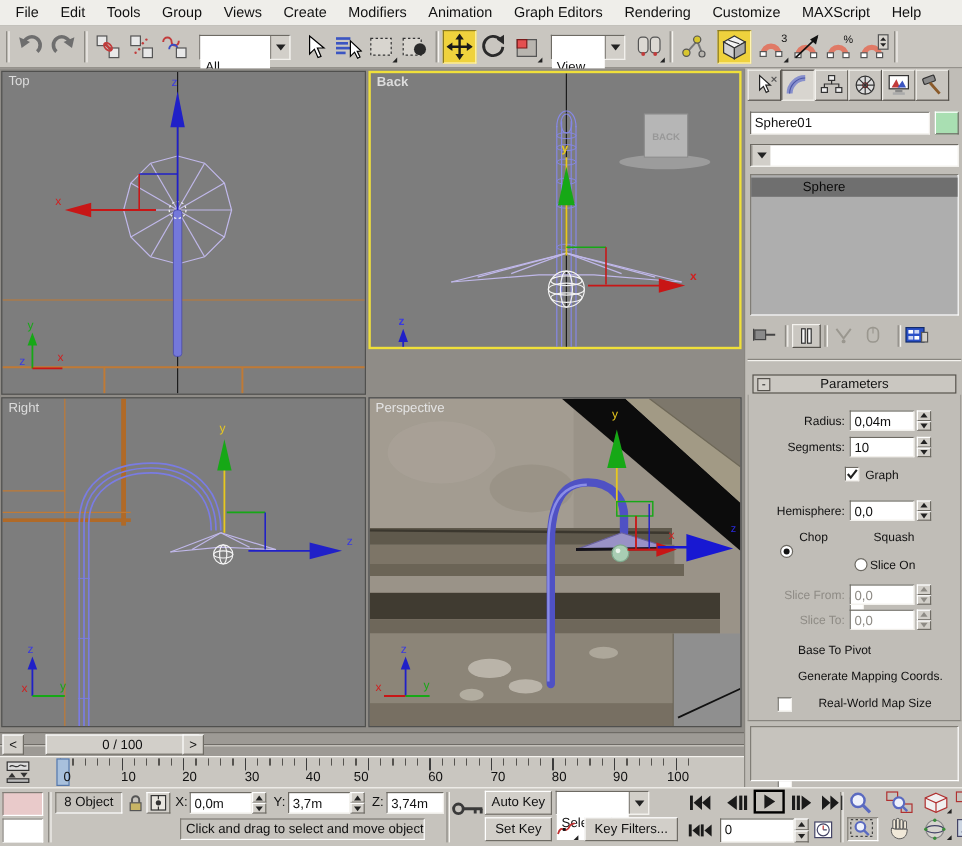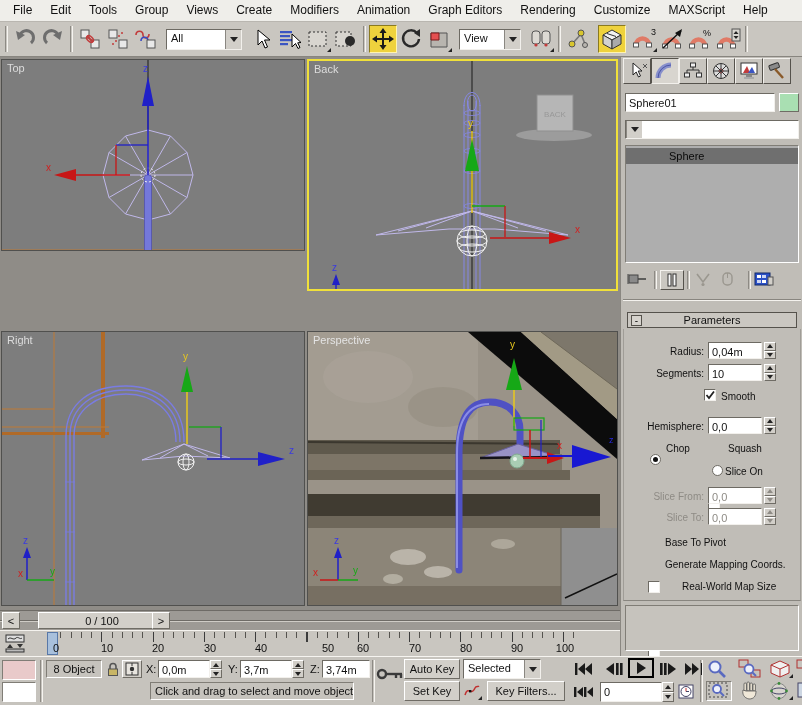--- a/index.html
+++ b/index.html
@@ -10,21 +10,21 @@
 
   
   .raised { background:#d2cfc9; border:1px solid; border-color:#ffffff #6f6c65 #6f6c65 #ffffff; }
   .raised2 { background:#cac7c1; border:1px solid; border-color:#f4f2ee #55524c #55524c #f4f2ee; }
   .sunken { border:1px solid; border-color:#807d76 #ffffff #ffffff #807d76; background:#c6c3bd; }
   .field  { border:1px solid; border-color:#6d6a63 #f2f0ec #f2f0ec #6d6a63; background:#ffffff;
             padding:3px 3px; line-height:13px; }
   .vsep { width:3px; height:26px; border-left:1px solid #8d8a84; border-right:1px solid #f6f4f0; margin:0 3px; }
   .combo { display:flex; align-items:stretch; background:#fff;
            border:1px solid; border-color:#6d6a63 #f2f0ec #f2f0ec #6d6a63; }
-  .combo .cval { flex:1; padding:2px 4px; background:#fff; white-space:nowrap; overflow:hidden; }
+  .combo .cval { flex:1; padding:20px 4px; background:#fff; white-space:nowrap; overflow:hidden; }
   .combo .cbtn { width:16px; background:#d2cfc9; border-left:1px solid #8a8781;
                  display:flex; align-items:center; justify-content:center; }
   .tri-down { width:0; height:0; border-left:4px solid transparent; border-right:4px solid transparent;
               border-top:5px solid #222; }
   .spin { width:12px; display:flex; flex-direction:column; }
   .spin div { flex:1; background:#d2cfc9; border:1px solid; border-color:#fff #6f6c65 #6f6c65 #fff;
               display:flex; align-items:center; justify-content:center; }
   .tri-up-s { width:0;height:0;border-left:3px solid transparent;border-right:3px solid transparent;border-bottom:4px solid #222; }
   .tri-dn-s { width:0;height:0;border-left:3px solid transparent;border-right:3px solid transparent;border-top:4px solid #222; }
   .dis .tri-up-s { border-bottom-color:#8e8b85; } .dis .tri-dn-s { border-top-color:#8e8b85; }
@@ -256,21 +256,21 @@
       <rect x="17" y="2" width="8" height="12" fill="#d8d5cf" stroke="#555"></rect>
       <polygon points="21,4 18.5,7 23.5,7" fill="#222"></polygon>
         <polygon points="21,12 18.5,9 23.5,9" fill="#222"></polygon>
       </svg>
   </div>
   <div class="vsep"></div>
 </div>
 
 <div id="workspace" class="abs">
 
-  <div class="vp" style="left:1px;top:2px;width:304px;height:192px;border:1px solid #50504e;">
+  <div class="vp" style="left:1px;top:2px;width:304px;height:270px;border:1px solid #50504e;">
     <span class="vplabel">Top</span>
     <svg viewBox="0 0 302 268" width="302" height="268">
       <g>
         <line x1="146" y1="0" x2="146" y2="268" stroke="#1c1c1c"></line>
         <line x1="0" y1="190" x2="302" y2="190" stroke="#c07a35"></line>
         <line x1="0" y1="246" x2="302" y2="246" stroke="#c07a35" stroke-width="1.6"></line>
         <line x1="85" y1="246" x2="85" y2="268" stroke="#c07a35" stroke-width="1.6"></line>
         <line x1="200" y1="246" x2="200" y2="268" stroke="#c07a35" stroke-width="1.6"></line>
       </g>
       <g stroke="#c0b8ea" fill="none">
@@ -306,21 +306,21 @@
         <line x1="25" y1="222" x2="25" y2="247" stroke="#16a816" stroke-width="1.5"></line>
         <polygon points="25,217 21,228 29,228" fill="#16a816"></polygon>
         <line x1="25" y1="247" x2="50" y2="247" stroke="#c81616" stroke-width="1.5"></line>
         <text x="21" y="214" font-size="10" fill="#16a816">y</text>
         <text x="14" y="244" font-size="10" fill="#3a3ae0">z</text>
         <text x="46" y="241" font-size="10" fill="#d02020">x</text>
       </g>
     </svg>
   </div>
 
-  <div class="vp" style="left:307px;top:2px;width:311px;height:232px;border:2px solid #f0e03a;">
+  <div class="vp" style="left:307px;top:2px;width:311px;height:232px;border:2px solid #f0e03a;font-weight:bold;">
     <span class="vplabel">Back</span>
     <svg viewBox="0 0 307 266" width="307" height="266">
       <line x1="163" y1="0" x2="163" y2="266" stroke="#1c1c1c"></line>
       <g>
         <ellipse cx="245" cy="74" rx="38" ry="6" fill="#9c9c9c"></ellipse>
         <rect x="228" y="34" width="36" height="36" fill="#b6b6b6" stroke="#8f8f8f"></rect>
         <text x="246" y="56" font-size="8" fill="#989898" text-anchor="middle">BACK</text>
       </g>
       <g stroke="#8688e6" fill="none">
         <line x1="155" y1="44" x2="155" y2="266"></line>
@@ -627,21 +627,21 @@
         <div>
           <span class="tri-dn-s"></span>
         </div>
       </div>
 
     <div class="checkbox abs" style="left:80px;top:60px;">
       <svg width="10" height="10" style="position:absolute;left:0;top:0;">
         <polyline points="1.5,5 4,8 9,1.5" fill="none" stroke="#222" stroke-width="1.8"></polyline>
         </svg>
     </div>
-    <span class="cpl abs" style="left:97px;top:61px;">Smooth</span>
+    <span class="cpl abs" style="left:97px;top:61px;">Graph</span>
 
     <span class="cpl abs" style="right:96px;top:91px;">Hemisphere:</span>
     <div class="field abs" style="left:84px;top:88px;width:54px;height:17px;">0,0</div>
     <div class="spin abs" style="left:140px;top:88px;height:17px;">
         <div>
           <span class="tri-up-s"></span>
         </div>
         <div>
           <span class="tri-dn-s"></span>
         </div>
@@ -711,21 +711,21 @@
       <rect x="2" y="15" width="18" height="3" fill="#bbb" stroke="#333"></rect>
       </svg>
   </div>
   <div class="ticks"></div>
   <div class="abs" style="left:47px;top:1px;width:11px;height:23px;background:#a8c0dc;border:1px solid #5878a8;"></div>
   <span class="rlab" style="left:44px;">0</span>
   <span class="rlab" style="left:95px;">10</span>
   <span class="rlab" style="left:146px;">20</span>
   <span class="rlab" style="left:198px;">30</span>
   <span class="rlab" style="left:249px;">40</span>
-  <span class="rlab" style="left:316px;">50</span>
+  <span class="rlab" style="left:289px;">50</span>
   <span class="rlab" style="left:351px;">60</span>
   <span class="rlab" style="left:403px;">70</span>
   <span class="rlab" style="left:454px;">80</span>
   <span class="rlab" style="left:505px;">90</span>
   <span class="rlab" style="left:550px;width:30px;">100</span>
 </div>
 
 <div id="statusbar" class="abs">
   <div class="abs sunken" style="left:2px;top:3px;width:34px;height:20px;background:#e9caca;"></div>
   <div class="abs sunken" style="left:2px;top:25px;width:34px;height:20px;background:#ffffff;"></div>

